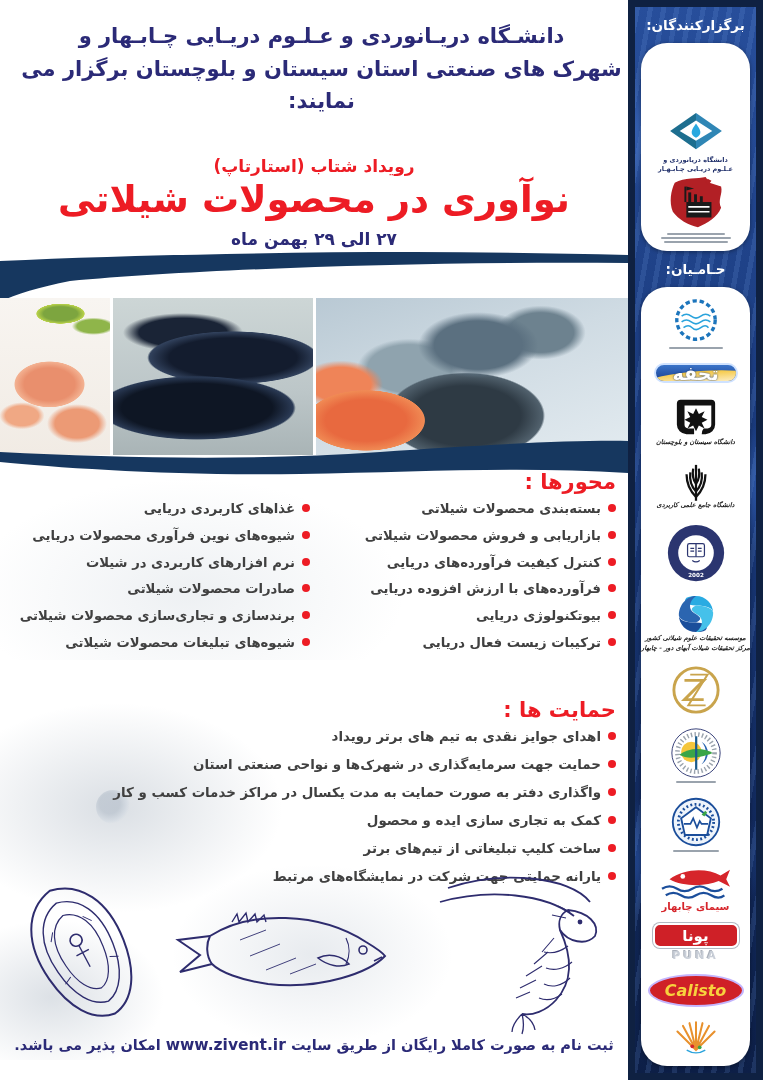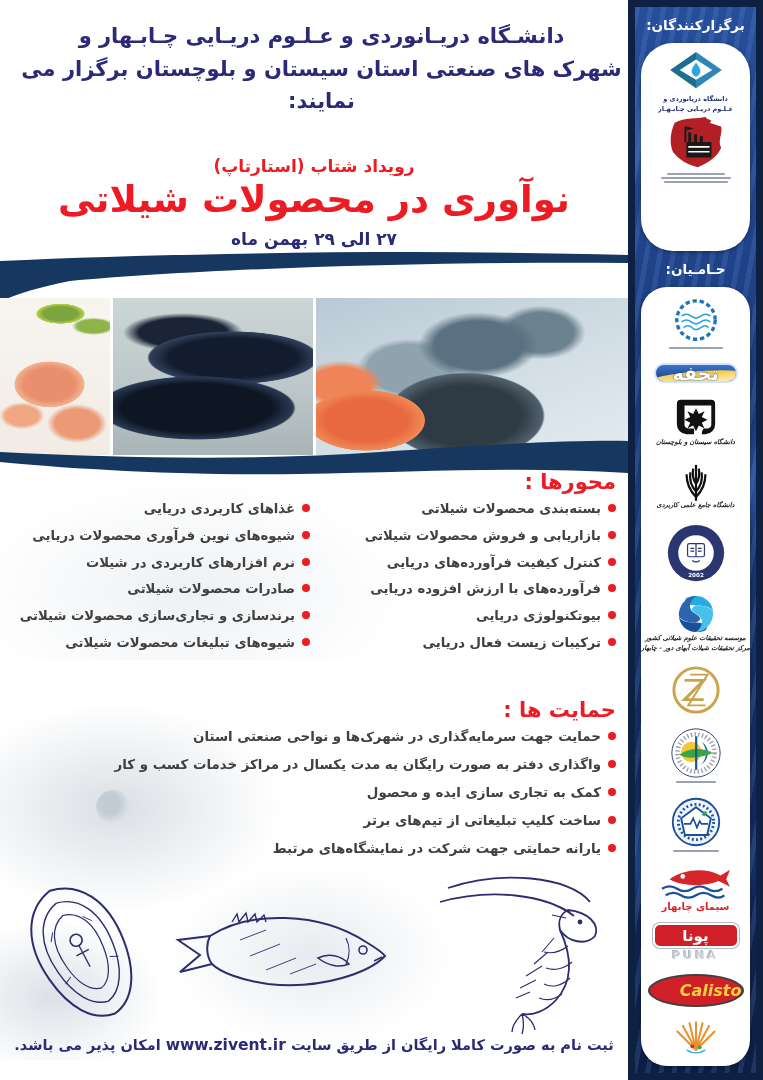--- a/index.html
+++ b/index.html
@@ -82,42 +82,42 @@
   .sidebar-bg{position:absolute;inset:7px;display:flex;flex-direction:column;
       background:
         repeating-linear-gradient(100deg, rgba(120,165,235,.16) 0 5px, rgba(10,25,60,0) 5px 13px),
         radial-gradient(130px 80px at 30% 12%, #3f6cc0 0%, transparent 70%),
         radial-gradient(150px 90px at 75% 45%, #2f5aab 0%, transparent 70%),
         radial-gradient(150px 90px at 30% 80%, #28509e 0%, transparent 70%),
         linear-gradient(#274e9b 0%, #1a3a7c 40%, #122a5e 75%, #0d1f47 100%);}
   .side-label{color:#fff;font-weight:bold;font-size:13.5px;text-align:center;padding:10px 0 4px;}
   .pill{background:#fff;border-radius:26px;margin:6px 6px 0;box-shadow:0 1px 4px rgba(0,0,0,.4);
       display:flex;flex-direction:column;align-items:center;}
-  .pill-org{height:196px;justify-content:flex-start;padding:6px 8px;border-radius:32px;}
+  .pill-org{height:196px;justify-content:flex-end;padding:6px 8px;}
   .pill-spo{flex:1;margin-bottom:7px;justify-content:space-between;padding:10px 0 8px;}
   .logo{display:flex;flex-direction:column;align-items:center;}
   .cap{font-size:6.5px;color:#21306b;font-weight:bold;text-align:center;line-height:1.5;}
   .cap.dark{color:#222;}
   .cap-lines i{display:block;height:2px;background:#9aa3ad;margin:2px auto;border-radius:1px;}
 
   .tohfeh{width:84px;height:20px;border-radius:11px;position:relative;overflow:hidden;
       background:linear-gradient(#3a74c9,#1b3f8f);border:2px solid #cfe2ff;box-sizing:border-box;
       display:flex;align-items:center;justify-content:center;}
   .tohfeh .t{color:#fff;font-weight:bold;font-size:19px;text-shadow:0 0 2px #0d2a66;z-index:2;}
   .tohfeh .wave{position:absolute;left:-10px;bottom:-8px;width:110px;height:18px;border-radius:50%;
       background:linear-gradient(#f5c63c,#fff);transform:rotate(-4deg);}
 
   .puna{width:86px;height:25px;border-radius:7px;background:#cf2027;border:2px solid #fff;
       box-shadow:0 0 0 1px #b3b9c2;display:flex;align-items:center;justify-content:center;box-sizing:border-box;}
   .puna .t{color:#fff;font-weight:bold;font-size:15px;}
   .puna-sub{color:#c9cfd8;font-weight:bold;font-size:11px;letter-spacing:3px;
       text-shadow:1px 1px 0 #fff, -1px -1px 0 #aab0ba;margin-top:1px;}
 
-  .calisto{width:96px;height:33px;border-radius:50%;background:#cf2027;border:2px solid #404040;
-      display:flex;align-items:center;justify-content:flex-start;box-sizing:border-box;}
+  .calisto{width:96px;height:33px;border-radius:50%;background:#cf2027;border:2px solid #c4b5fd;
+      display:flex;align-items:center;justify-content:center;box-sizing:border-box;}
   .calisto .t{color:#f7d23e;font-weight:bold;font-style:italic;font-size:16px;}
 
   .simaye-label{color:#d6252b;font-weight:bold;font-size:10px;margin-top:1px;}
 </style>
 </head>
 <body>
 
 <div class="poster">
 
   <div class="bg-fade fade2"></div>
@@ -171,22 +171,23 @@
             <li>برندسازی و تجاری‌سازی محصولات شیلاتی</li>
             <li>شیوه‌های تبلیغات محصولات شیلاتی</li>
           </ul>
         </div>
       </div>
     </div>
 
     <div class="supports">
       <div class="sec-head">حمایت ها :</div>
       <ul class="blist" style="margin-top:6px;">
+        <li>اهدای جوایز نقدی به تیم های برتر رویداد</li>
         <li>حمایت جهت سرمایه‌گذاری در شهرک‌ها و نواحی صنعتی استان</li>
-        <li>واگذاری دفتر به صورت رایگان به مدت یکسال در مراکز خدمات کسب و کار</li>
+        <li>واگذاری دفتر به صورت حمایت به مدت یکسال در مراکز خدمات کسب و کار</li>
         <li>کمک به تجاری سازی ایده و محصول</li>
         <li>ساخت کلیپ تبلیغاتی از تیم‌های برتر</li>
         <li>یارانه حمایتی جهت شرکت در نمایشگاه‌های مرتبط</li>
       </ul>
     </div>
 
     <svg class="sketch sk-steak" width="135" height="170" viewBox="0 0 135 170">
       <g transform="rotate(-28 67 85)" fill="none" stroke="#2e2c6e" stroke-width="2">
         <path d="M67,10 C98,16 114,46 109,88 C105,122 90,146 67,149 C44,146 29,122 25,88 C20,46 36,16 67,10 Z"></path>
         <path d="M67,24 C90,29 102,52 98,86 C95,113 83,132 67,135 C51,132 39,113 36,86 C32,52 44,29 67,24 Z" stroke-width="1.4"></path>

